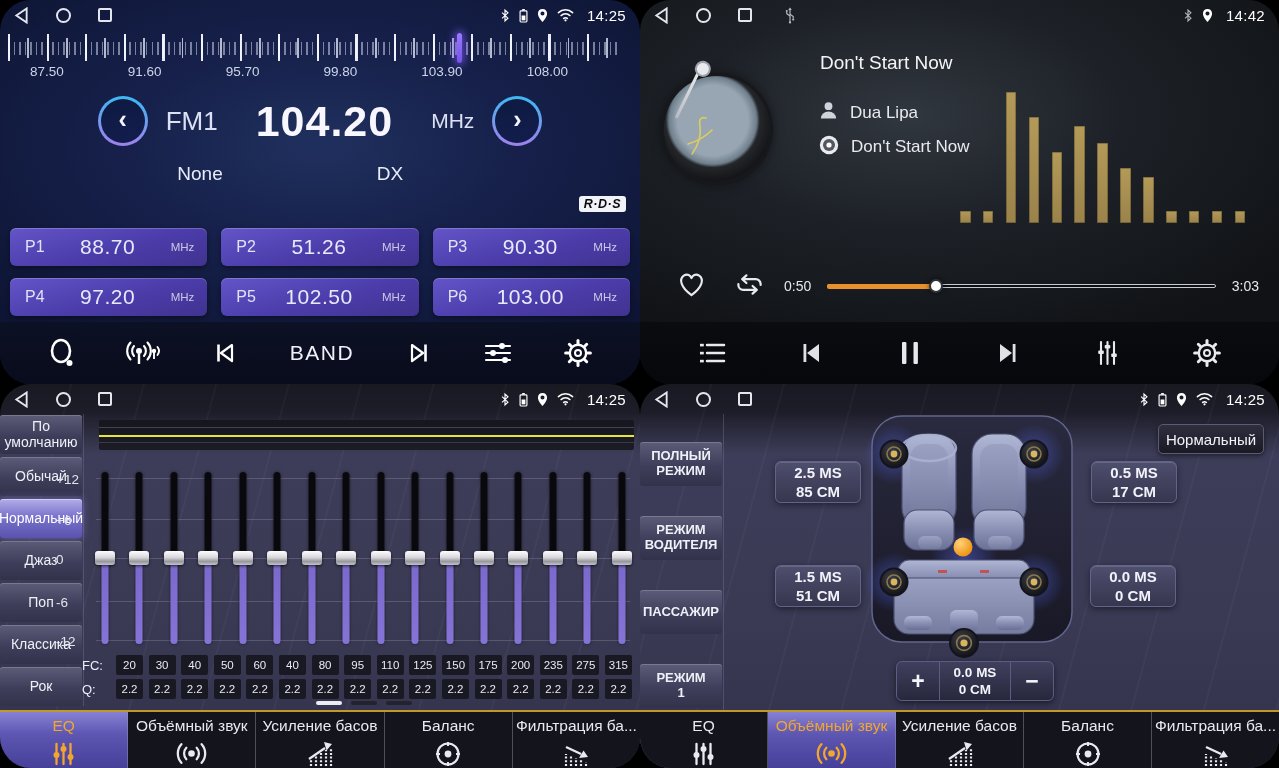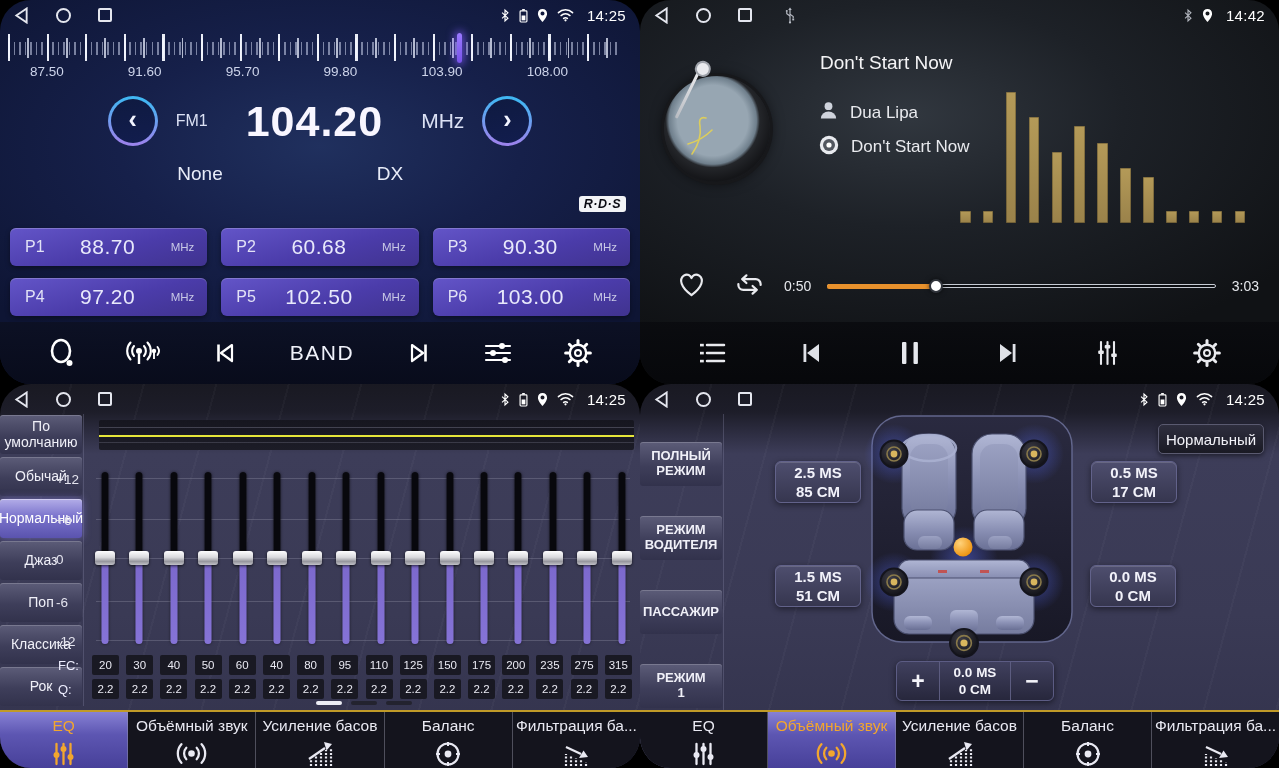--- a/index.html
+++ b/index.html
@@ -36,21 +36,21 @@
      justify-content:space-between; padding:0 56px 0 30px; }
   .scale-label { font-size:13.5px; color:#cdd4ea; }
   .freq-row { position:absolute; top:96px; left:0; right:0; display:flex;
      align-items:center; justify-content:center; gap:16px; }
   .navbtn { width:50px; height:50px; border-radius:50%; border:3px solid transparent;
      background:linear-gradient(170deg,#0f1a40,#121d4e) padding-box,
                 linear-gradient(185deg,#41b6f2 10%,#9a84ec 90%) border-box;
      display:flex; align-items:center; justify-content:center;
      color:#f2f4ff; font-size:25px; font-weight:700; line-height:1; cursor:pointer; }
   .navbtn span { transform:translateY(-2px); }
-  .band-label { font-size:16px; color:#dbe1f4; margin:0 8px 0 2px; }
+  .band-label { font-size:26px; color:#dbe1f4; margin:0 8px 0 2px; }
   .freq-big { font-size:43px; font-weight:700; color:#f8f6ff; letter-spacing:1px; margin:0 14px; }
   .unit-big { font-size:21px; color:#dbe1f4; margin:0 2px 0 8px; }
   .station-name { position:absolute; top:163px; left:168px; width:64px; text-align:center;
      font-size:19px; color:#e8ecf8; }
   .dx-mode { position:absolute; top:163px; left:366px; width:48px; text-align:center;
      font-size:19px; color:#e8ecf8; }
   .rds-badge { position:absolute; top:196px; right:14px; background:#f2f3f6; color:#0a0a12;
      font-size:12.5px; font-weight:700; font-style:italic; padding:1px 5px; border-radius:3px;
      letter-spacing:.5px; }
   .preset-grid { position:absolute; top:228px; left:10px; right:10px;
@@ -136,21 +136,21 @@
      display:flex; justify-content:space-between; }
   .slider { position:relative; width:20px; height:100%; cursor:pointer; }
   .track { position:absolute; left:50%; top:0; bottom:0; width:7px; transform:translateX(-50%);
      border-radius:4px; background:linear-gradient(180deg,#08080d 0%,#08080d 50%,#7b68cc 50%,#8573d6 100%);
      box-shadow:0 0 3px rgba(0,0,0,.6); }
   .handle { position:absolute; left:50%; top:50%; transform:translate(-50%,-50%);
      width:20px; height:14px; border-radius:3px;
      background:linear-gradient(180deg,#fdfdfe 0%,#d9d9dd 45%,#97979e 75%,#c2c2c8 100%);
      box-shadow:0 1px 3px rgba(0,0,0,.7); }
   .val-row { position:absolute; left:58px; right:8px; height:20px; display:flex; align-items:center; }
-  .val-row .row-label { width:34px; font-size:13px; color:#eef; }
+  .val-row .row-label { width:34px; font-size:13px; color:#eef;margin-left:24px; }
   .val-boxes { flex:1; display:flex; justify-content:space-between; }
   .valbox { width:27px; height:20px; background:#191923; border-radius:2px; color:#e9e9f2;
      font-size:11.5px; display:flex; align-items:center; justify-content:center; }
   .page-dashes { position:absolute; top:317px; left:96px; right:8px; display:flex;
      justify-content:center; gap:9px; }
   .dash { width:26px; height:4px; border-radius:2px; background:#23232f; }
   .dash.active { background:#ecedf4; }
 
   
   .normal-btn { position:absolute; left:518px; top:40px; width:106px; height:30px;
@@ -256,21 +256,21 @@
     <div class="rds-badge">R·D·S</div>
 
     <div class="preset-grid" id="presetGrid">
         <div class="preset">
           <span class="p-label">P1</span>
           <span class="p-freq">88.70</span>
           <span class="p-unit">MHz</span>
         </div>
         <div class="preset">
           <span class="p-label">P2</span>
-          <span class="p-freq">60.68</span>
+          <span class="p-freq">51.26</span>
           <span class="p-unit">MHz</span>
         </div>
         <div class="preset">
           <span class="p-label">P3</span>
           <span class="p-freq">90.30</span>
           <span class="p-unit">MHz</span>
         </div>
         <div class="preset">
           <span class="p-label">P4</span>
           <span class="p-freq">97.20</span>

